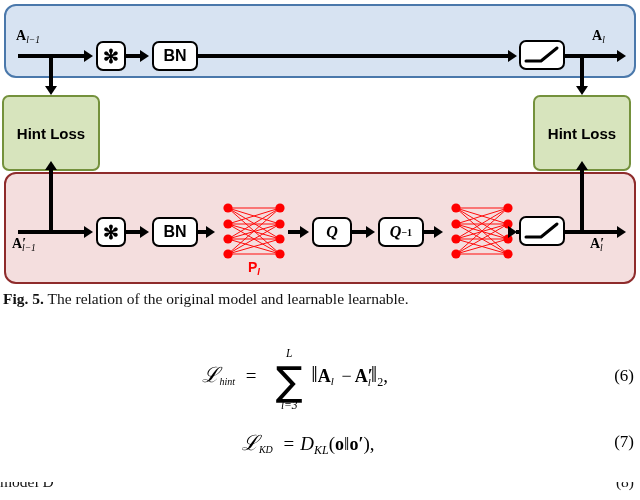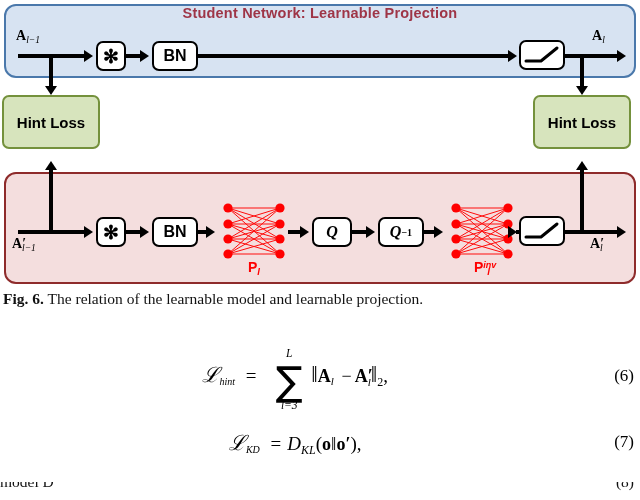--- a/index.html
+++ b/index.html
@@ -57,21 +57,21 @@
     border: 2.5px solid #74913c;
     border-radius: 7px;
     display: flex;
     align-items: center;
     justify-content: center;
     font-family: "Liberation Sans", sans-serif;
     font-weight: bold;
     font-size: 15px;
     color: #000;
     top: 95px;
-    width: 98px; height: 54px;
+    width: 98px; height: 76px;
   }
   #hint-left  { left: 2px; }
   #hint-right { left: 533px; }
 
   
   .opbox {
     position: absolute;
     background: #ffffff;
     border: 2.5px solid #000;
     border-radius: 7px;
@@ -186,21 +186,21 @@
   }
   .eq-num {
     position: absolute;
     right: 6px;
     font-size: 17px;
   }
   #eq6 { top: 342px; height: 70px; }
   #eq6 .eq-body { top: 6px; }
   #eq6 .eq-num  { top: 24px; }
   #eq7 { top: 428px; height: 46px; }
-  #eq7 .eq-body { top: 0px; }
+  #eq7 .eq-body { top: 0px; margin-left: 13px; }
   #eq7 .eq-num  { top: 4px; }
 
   .script { font-style: italic; font-size: 21px; }
   .script sub { font-style: italic; font-size: 10px; vertical-align: -0.3em; }
 
   .sumblk {
     display: inline-block;
     position: relative;
     vertical-align: middle;
     width: 44px;
@@ -276,21 +276,20 @@
   <div class="vline" style="left:49px; top:54px; height:32px;"></div>
   <div class="arrow-d" style="left:45px; top:86px;"></div>
 
   <div class="vline" style="left:580px; top:54px; height:32px;"></div>
   <div class="arrow-d" style="left:576px; top:86px;"></div>
 
   <div class="hint-box" id="hint-left">Hint Loss</div>
   <div class="hint-box" id="hint-right">Hint Loss</div>
 
   <div class="panel" id="student-panel"></div>
-  <div class="panel-title" id="student-title">Student Network: Learnable Projection</div>
 
   <div class="vline" style="left:49px; top:170px; height:62px;"></div>
   <div class="arrow-u" style="left:45px; top:161px;"></div>
 
   <div class="vline" style="left:580px; top:170px; height:62px;"></div>
   <div class="arrow-u" style="left:576px; top:161px;"></div>
 
   <div class="hline" style="left:18px; top:230px; width:66px;"></div>
   <div class="arrow-r" style="left:84px; top:226px;"></div>
 
@@ -380,23 +379,20 @@
         <circle cx="10" cy="9" r="4.6"></circle>
           <circle cx="10" cy="25" r="4.6"></circle>
         <circle cx="10" cy="40" r="4.6"></circle>
           <circle cx="10" cy="55" r="4.6"></circle>
         <circle cx="62" cy="9" r="4.6"></circle>
           <circle cx="62" cy="25" r="4.6"></circle>
         <circle cx="62" cy="40" r="4.6"></circle>
           <circle cx="62" cy="55" r="4.6"></circle>
       </g>
     </svg>
-    <div class="proj-label" style="top:60px;">
-      <span>P</span><sup>inv</sup><sub style="margin-left:-9px;">l</sub>
-    </div>
   </div>
 
   <div class="hline" style="left:516px; top:230px; width:4px;"></div>
   <div class="arrow-r" style="left:508px; top:226px;"></div>
 
   <div class="opbox act" style="left:519px; top:216px;">
     <svg width="42" height="26" viewBox="0 0 42 26">
       <path d="M5 19 L20 19 L36 6" stroke="#000" stroke-width="3" fill="none" stroke-linecap="round" stroke-linejoin="round"></path>
     </svg>
   </div>
@@ -408,21 +404,21 @@
     <span class="bf">A</span><span class="prime">′</span><sub style="margin-left:-4px;">l−1</sub>
   </div>
 
   <div class="mlabel" style="left:590px; top:236px;">
     <span class="bf">A</span><span class="prime">′</span><sub style="margin-left:-4px;">l</sub>
   </div>
 
 </div>
 
 <div id="caption">
-  <span class="figno">Fig. 6.</span><span> The relation of the learnable model and learnable projection.</span>
+  <span class="figno">Fig. 5.</span><span> The relation of the original model and learnable learnable.</span>
 </div>
 
 <div class="eq-row" id="eq6">
   <div class="eq-body">
     <span class="script"><span>ℒ</span><sub>hint</sub></span>
     <span style="font-size:19px;margin:0 6px;">=</span>
     <span class="sumblk">
       <span class="lim-top">L</span>
       <span class="sig">∑</span>
       <span class="lim-bot">l=3</span>

